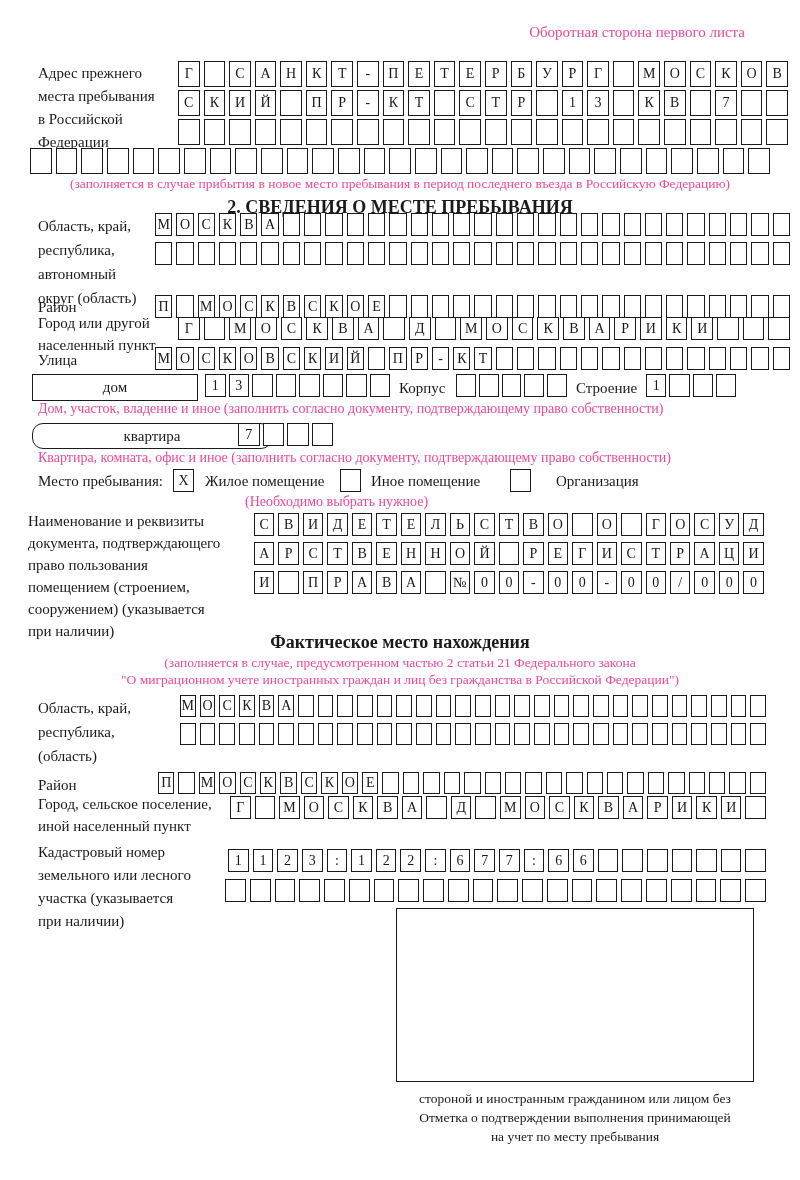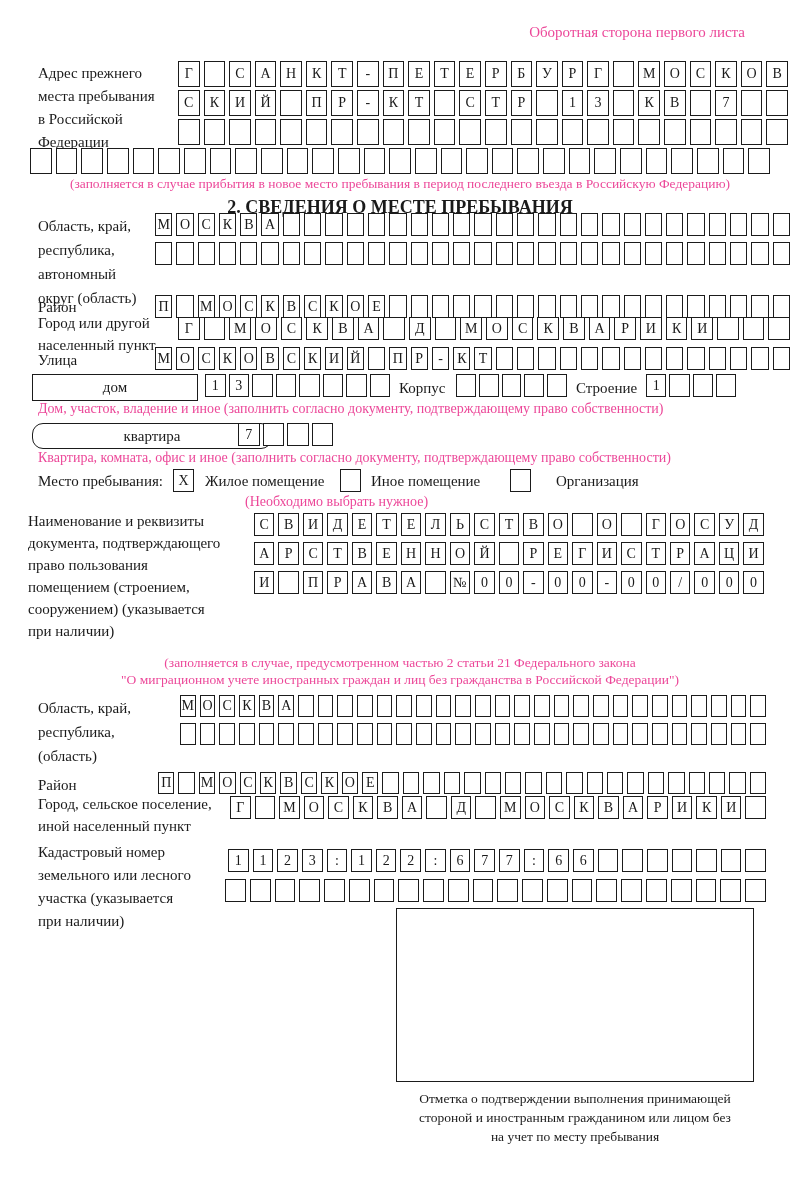--- a/index.html
+++ b/index.html
@@ -460,20 +460,21 @@
       <span class="box filled">0</span>
       <span class="box filled">-</span>
       <span class="box filled">0</span>
       <span class="box filled">0</span>
       <span class="box filled">/</span>
       <span class="box filled">0</span>
       <span class="box filled">0</span>
       <span class="box filled">0</span>
     </div>
 
+  <div class="abs heading center" style="top:632px;">Фактическое место нахождения</div>
   <div class="abs note center" style="top:655px;">(заполняется в случае, предусмотренном частью 2 статьи 21 Федерального закона</div>
   <div class="abs note center" style="top:672px;">"О миграционном учете иностранных граждан и лиц без гражданства в Российской Федерации")</div>
 
   <div class="abs label" style="left:38px;top:696px;width:160px;line-height:24px;">
       <div class="lbl-line">Область, край,</div>
       <div class="lbl-line">республика,</div>
       <div class="lbl-line">(область)</div>
     </div>
   <div class="abs boxes short" style="left:180px;top:695px;width:586px;">
       <span class="box filled">М</span>
@@ -653,18 +654,18 @@
       <span class="box"></span>
       <span class="box"></span>
       <span class="box"></span>
       <span class="box"></span>
       <span class="box"></span>
       <span class="box"></span>
     </div>
 
   <div class="abs stampbox" style="left:396px;top:908px;width:358px;height:174px;"></div>
   <div class="abs caption" style="left:385px;top:1089px;width:380px;">
+      <div class="lbl-line">стороной и иностранным гражданином или лицом без</div>
       <div class="lbl-line">Отметка о подтверждении выполнения принимающей</div>
-      <div class="lbl-line">стороной и иностранным гражданином или лицом без</div>
       <div class="lbl-line">на учет по месту пребывания</div>
     </div>
 
 </div>
 
 </body></html>

